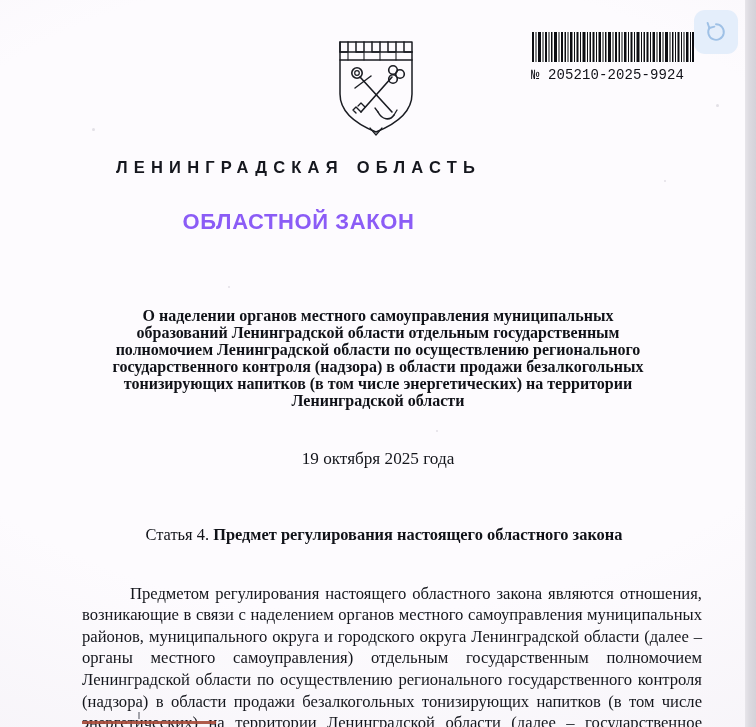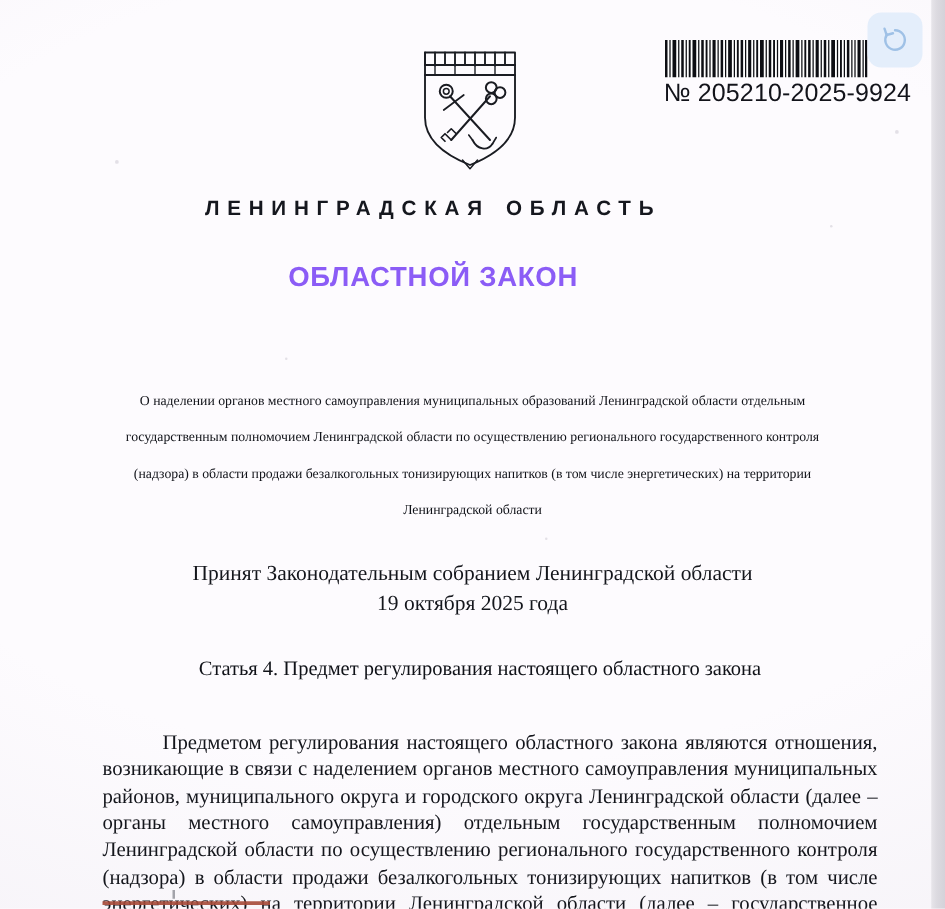--- a/index.html
+++ b/index.html
@@ -89,37 +89,36 @@
     left: 531px;
     top: 32px;
     width: 166px;
   }
   #barcode-bars {
     width: 163px;
     height: 30px;
     display: block;
   }
   .barcode-line {
-    font-family: Liberation Sans, sans-serif;
-    font-size: 20px;
+    font-family: Liberation Mono, monospace;
+    font-size: 14px;
     line-height: 17px;
     color: #12131a;
     letter-spacing: 0.1px;
     white-space: nowrap;
   }
   #barcode-number { margin-top: 5px; }
 
   
   #masthead {
     position: absolute;
     left: 0;
     top: 158px;
     width: 597px;
     text-align: center;
-    margin-left: 48px;
   }
   #region-name {
     font-family: "Liberation Sans", "DejaVu Sans", sans-serif;
     font-size: 16.5px;
     font-weight: 700;
     letter-spacing: 6.2px;
     color: #15171e;
   }
   #region-name .word-gap { display: inline-block; width: 13px; }
   #doc-type {
@@ -132,23 +131,23 @@
   }
 
   
   #law-title {
     position: absolute;
     left: 98px;
     top: 307px;
     width: 560px;
     text-align: center;
     font-family: "Liberation Serif", "DejaVu Serif", serif;
-    font-size: 11px;
-    font-weight: 400;
-    line-height: 29px;
+    font-size: 16px;
+    font-weight: 700;
+    line-height: 17px;
     color: #101218;
   }
 
   
   #adoption-note {
     position: absolute;
     left: 98px;
     top: 447px;
     width: 560px;
     text-align: center;
@@ -161,21 +160,21 @@
   #article-heading {
     position: absolute;
     left: 98px;
     top: 524px;
     width: 572px;
     text-align: center;
     font-size: 16.4px;
     line-height: 21px;
     color: #101218;
   }
-  #article-heading .article-title { font-weight: 400; }
+  #article-heading .article-title { font-weight: 700; }
 
   
   #article-body {
     position: absolute;
     left: 82px;
     top: 566px;
     width: 620px;
     text-align: justify;
     text-justify: inter-word;
     font-size: 16.6px;
@@ -338,21 +337,20 @@
   </div>
 
   <div id="masthead">
     <div id="region-name"><span>ЛЕНИНГРАДСКАЯ</span><span class="word-gap"></span><span>ОБЛАСТЬ</span></div>
     <div id="doc-type">ОБЛАСТНОЙ ЗАКОН</div>
   </div>
 
   <div id="law-title">О наделении органов местного самоуправления муниципальных образований Ленинградской области отдельным государственным полномочием Ленинградской области по осуществлению регионального государственного контроля (надзора) в области продажи безалкогольных тонизирующих напитков (в том числе энергетических) на территории Ленинградской области</div>
 
   <div id="adoption-note">
-    <div>Принят Законодательным собранием Ленинградской области</div>
     <div>19 октября 2025 года</div>
   </div>
 
   <div id="article-heading"><span class="article-number">Статья 4.</span>
     <span class="article-title">Предмет регулирования настоящего областного закона</span>
   </div>
 
   <p id="article-body">Предметом регулирования настоящего областного закона являются отношения, возникающие в связи с наделением органов местного самоуправления муниципальных районов, муниципального округа и городского округа Ленинградской области (далее – органы местного самоуправления) отдельным государственным полномочием Ленинградской области по осуществлению регионального государственного контроля (надзора) в области продажи безалкогольных тонизирующих напитков (в том числе энергетических) на территории Ленинградской области (далее – государственное полномочие).</p>
 
   <div id="stamp-tick"></div>

